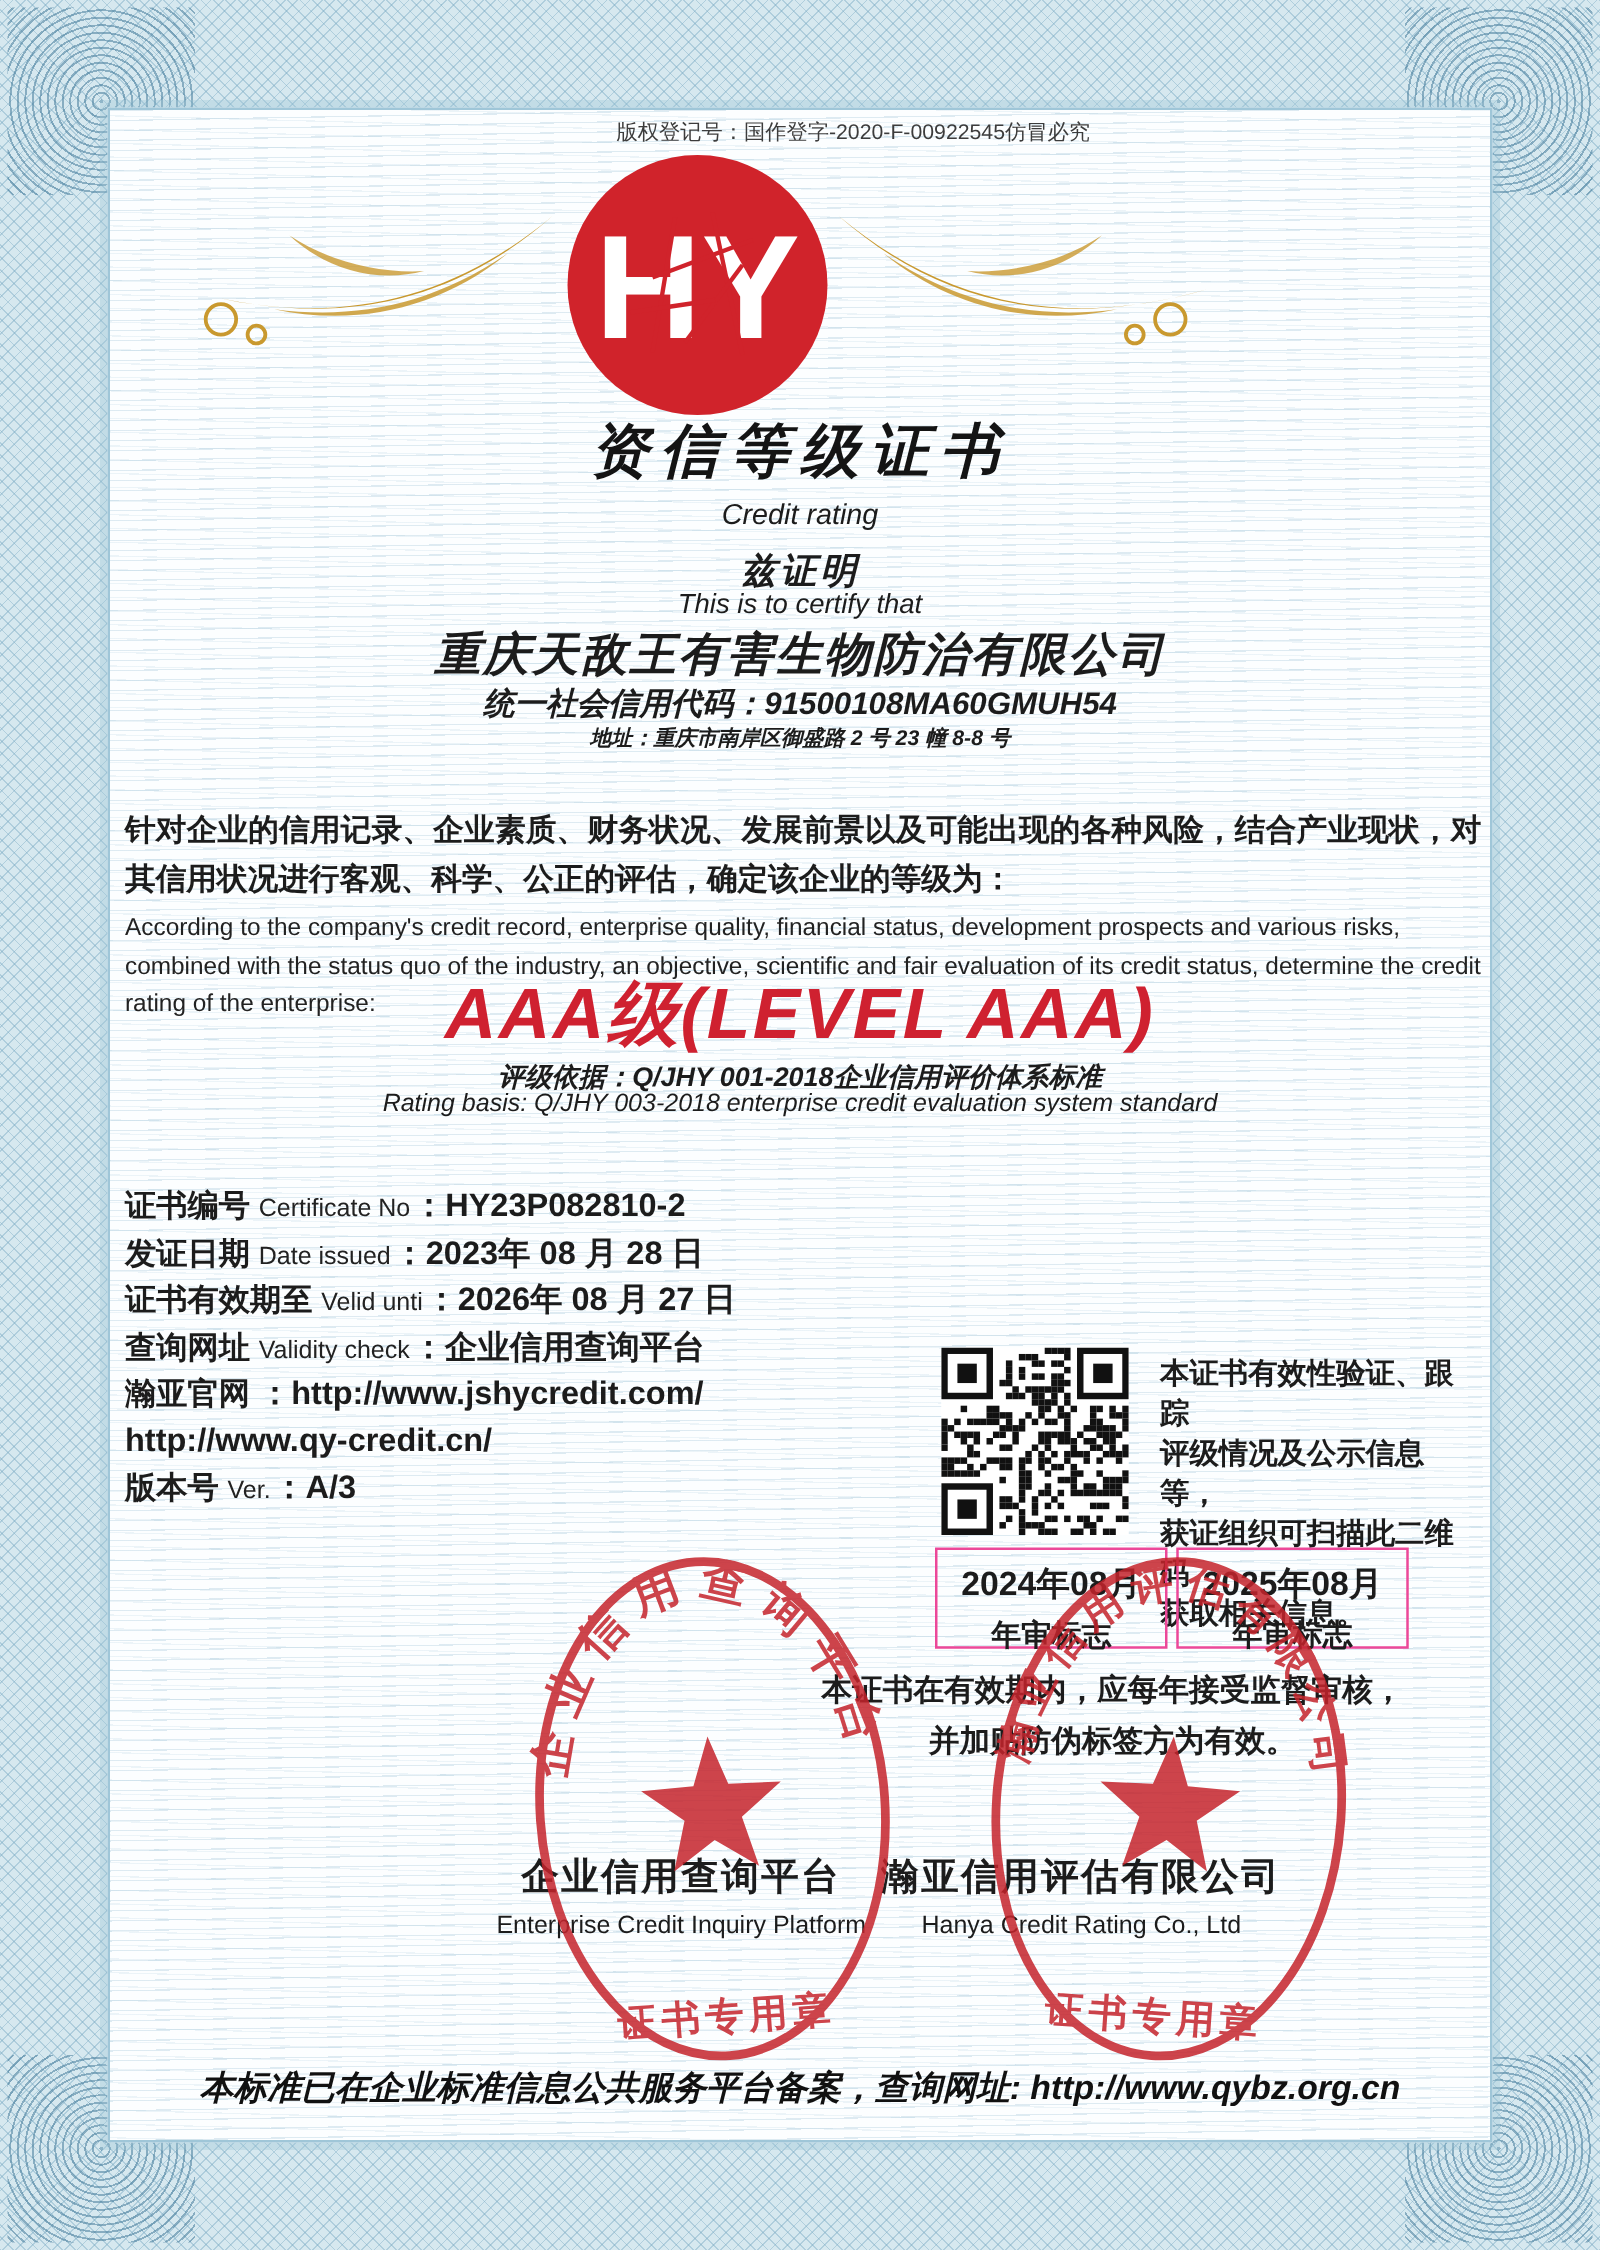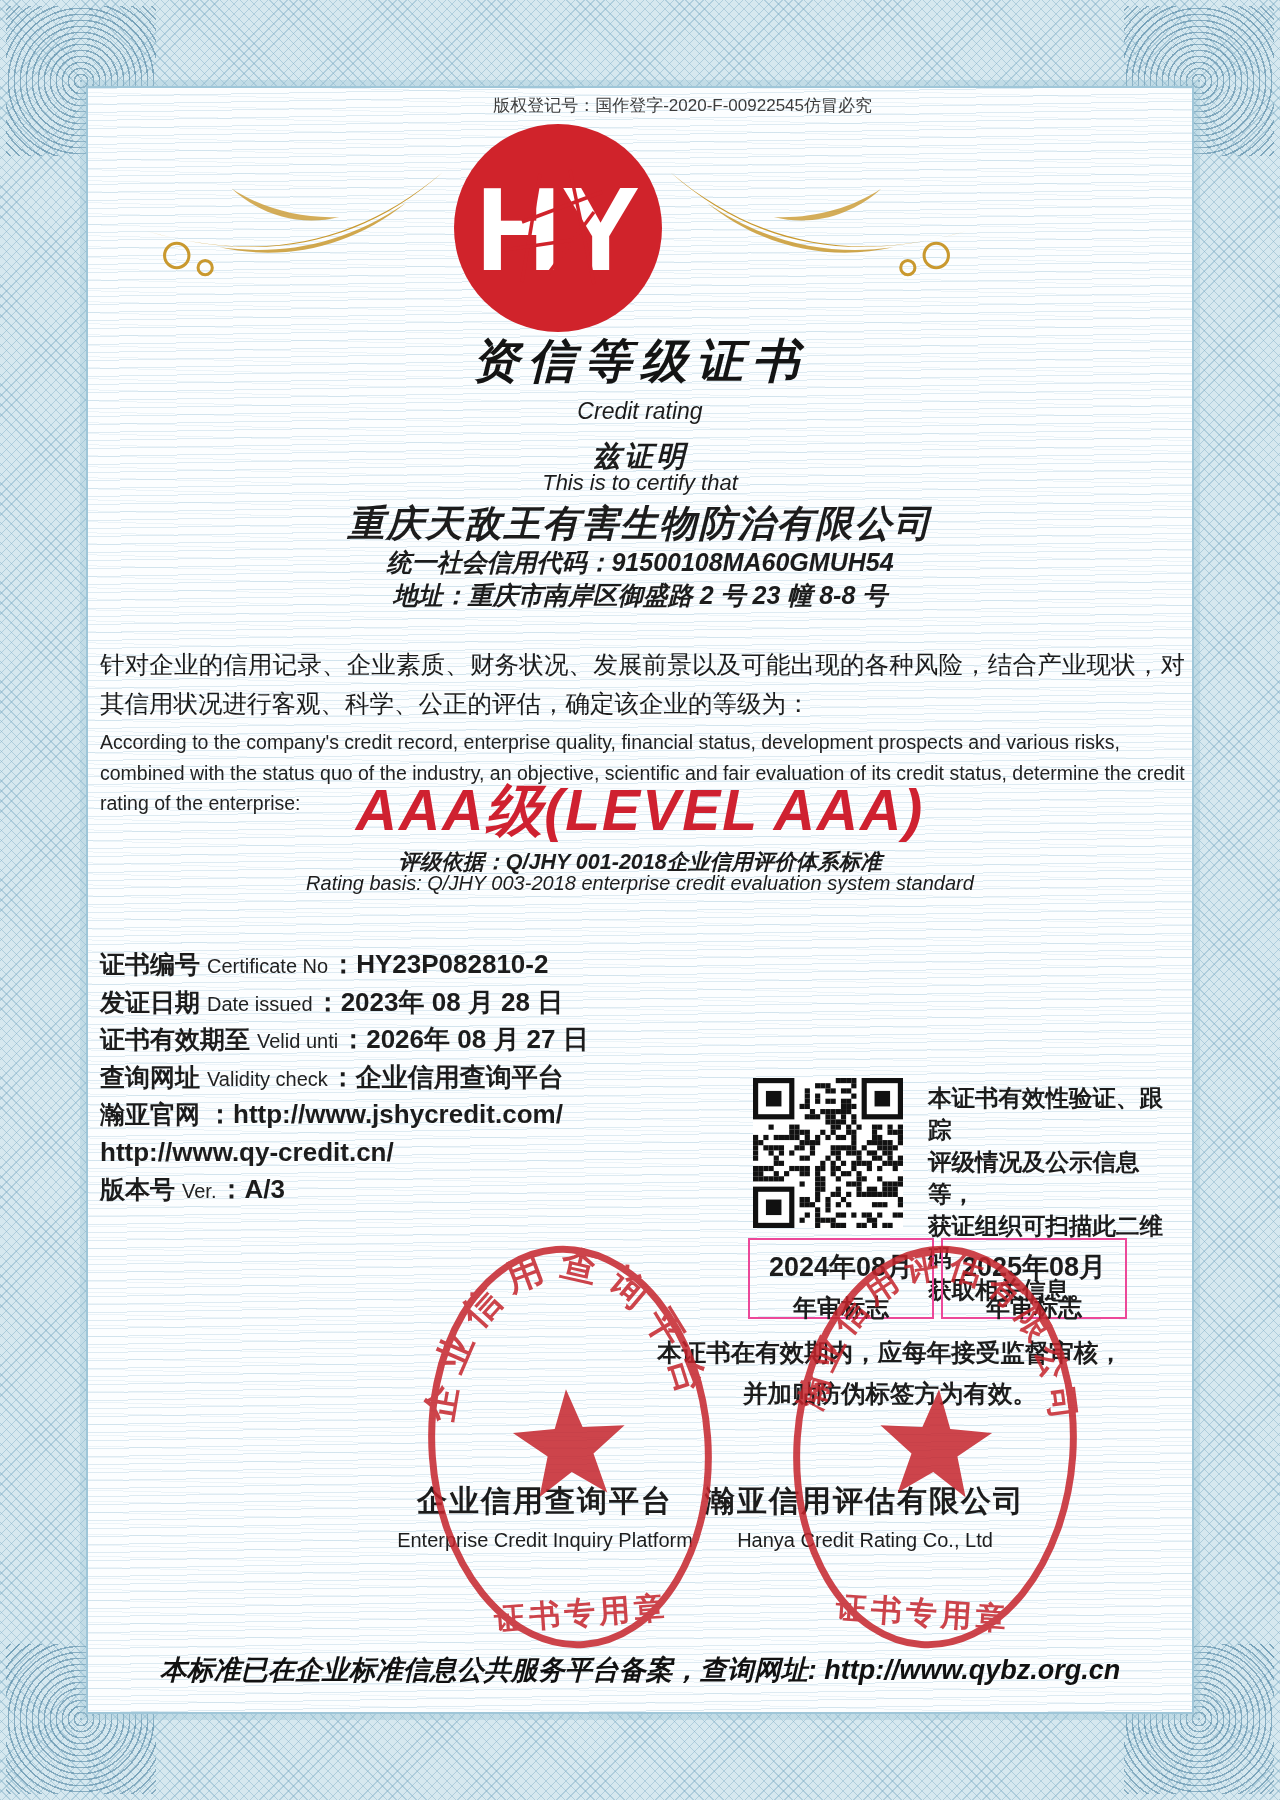--- a/index.html
+++ b/index.html
@@ -29,23 +29,23 @@
   .flourish{top:158px;width:305px;height:132px;}
   #flourish-left{left:140px;}
   #flourish-right{left:668px;transform:scaleX(-1);}
   
   #title-zh{top:330px;font-size:47px;font-weight:600;letter-spacing:9px;color:#141414;}
   #title-en{top:398px;font-size:23px;font-weight:500;}
   #certify-zh{top:437px;font-size:29px;font-weight:600;letter-spacing:3px;}
   #certify-en{top:470px;font-size:22px;font-weight:500;}
   #company-name{top:499px;font-size:37px;font-weight:900;letter-spacing:2px;}
   #credit-code{top:546px;font-size:25px;font-weight:600;}
-  #address{top:579px;font-size:25px;font-weight:600;}
-  
-  #stmt-zh{left:100px;top:645px;width:1085px;font-size:24.5px;line-height:39px;font-weight:400;text-align:justify;}
+  #address{top:579px;font-size:17px;font-weight:600;}
+  
+  #stmt-zh{left:100px;top:645px;width:1085px;font-size:24.5px;line-height:39px;font-weight:700;text-align:justify;}
   #stmt-en{left:100px;top:727px;width:1088px;font-size:19.5px;line-height:30.5px;color:#222;}
   
   #rating-level{top:773px;font-size:57px;font-weight:800;color:#cf2130;letter-spacing:2px;}
   #basis-zh{top:847px;font-size:21.5px;font-weight:600;}
   #basis-en{top:872px;font-size:20px;}
   
   #details{left:100px;top:946px;width:580px;}
   .drow{height:37.5px;line-height:37.5px;white-space:nowrap;}
   .dzh{font-size:25px;font-weight:600;}
   .dzh:not(:empty){margin-right:7px;}

